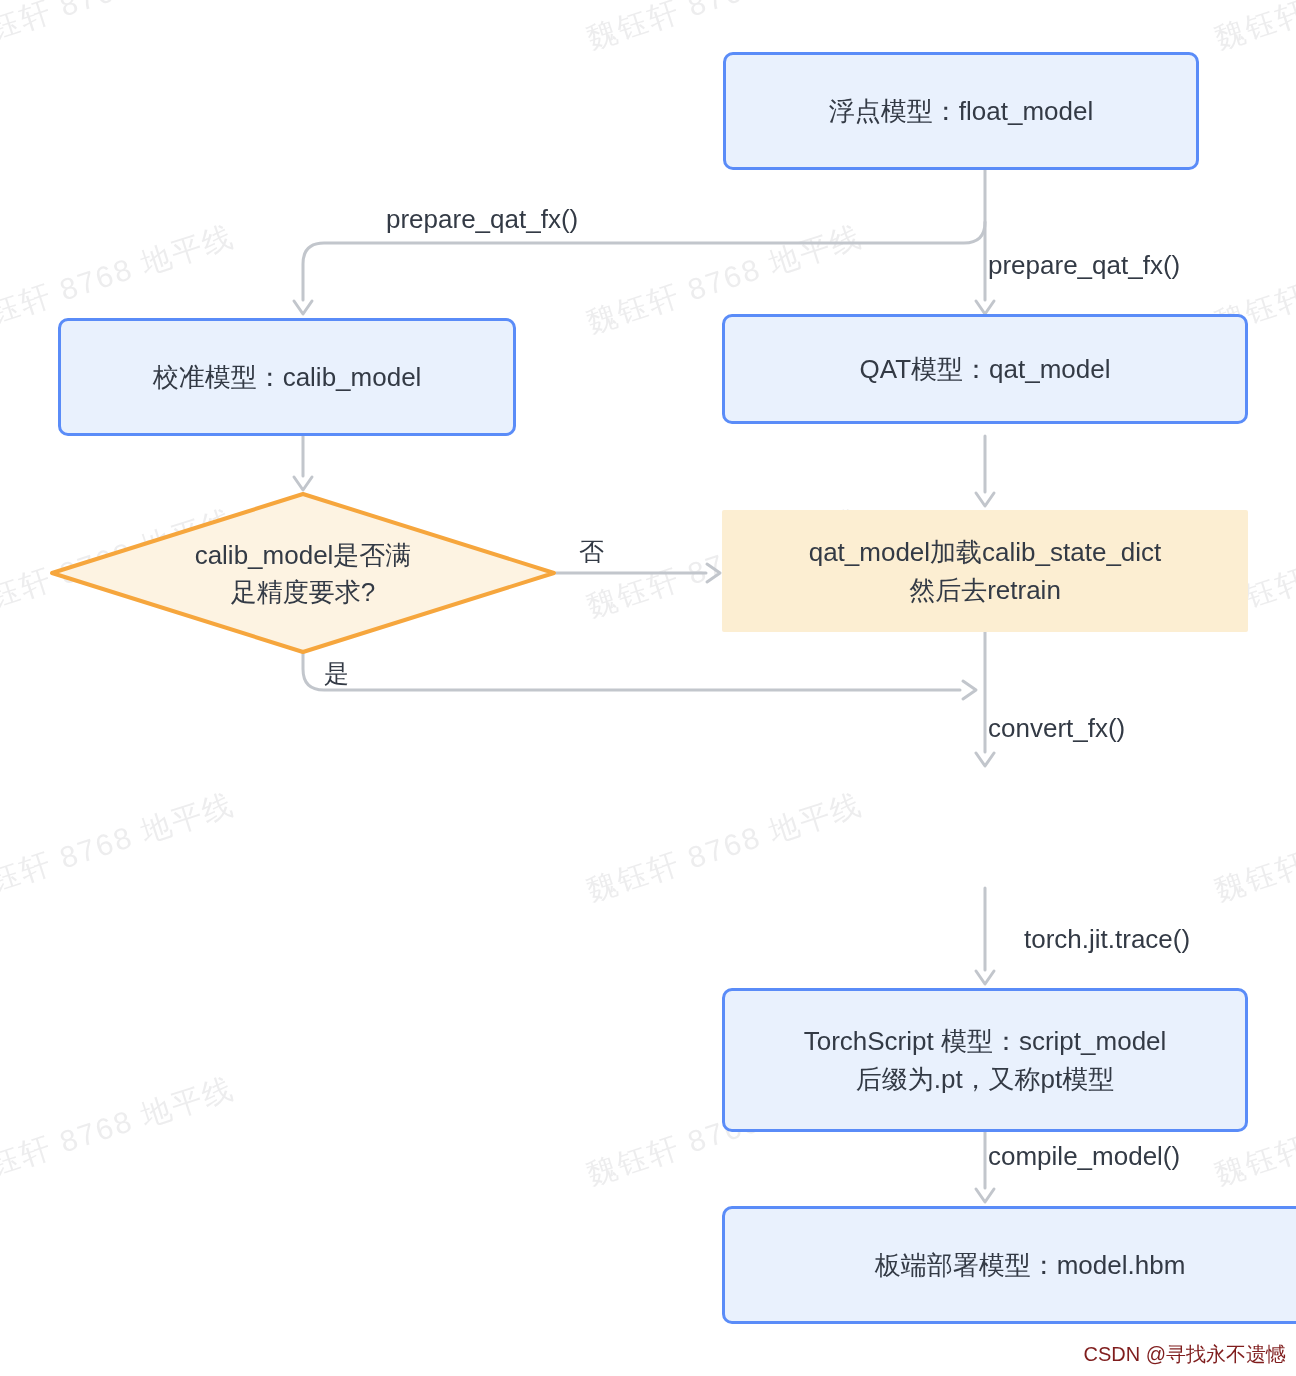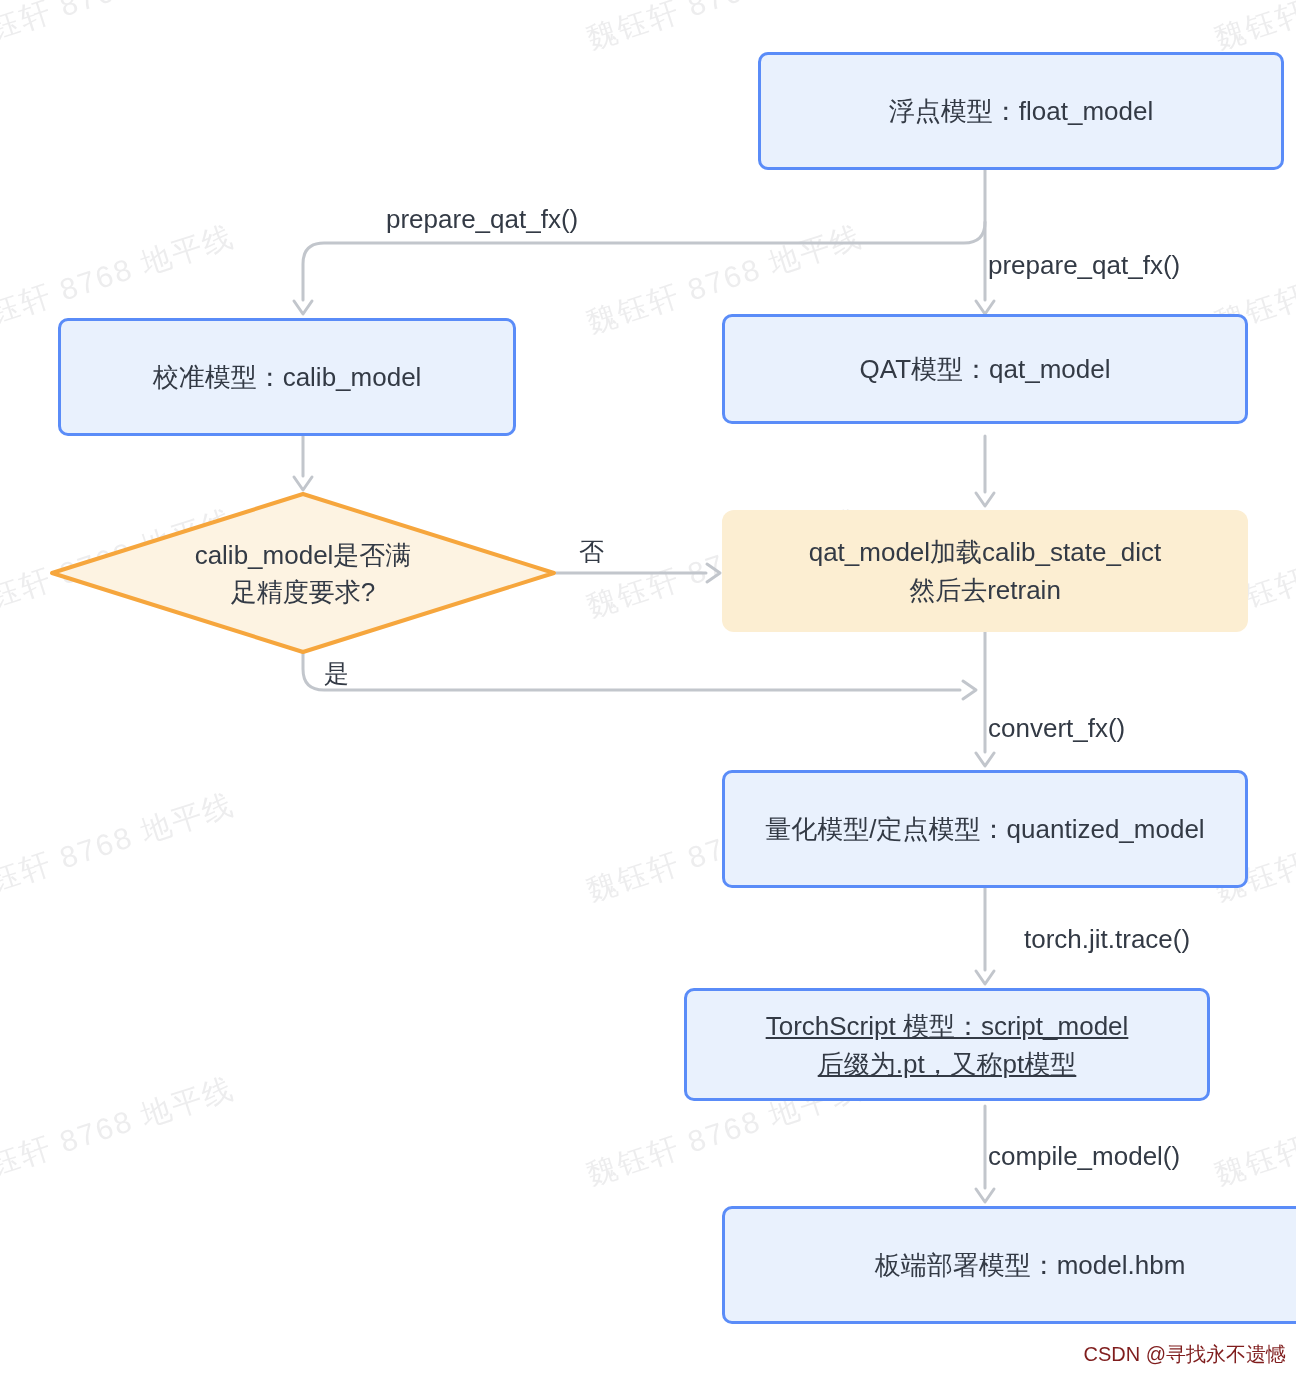--- a/index.html
+++ b/index.html
@@ -16,21 +16,21 @@
   .edge{stroke:var(--arrow,#c2c6cc);stroke-width:3;fill:none;stroke-linecap:round;stroke-linejoin:round;}
   .arrowhead{stroke:var(--arrow,#c2c6cc);stroke-width:3;fill:none;stroke-linecap:round;stroke-linejoin:round;}
   .diamond-shape{fill:var(--decision-fill,#fdf3e2);stroke:var(--decision-border,#f6a63d);stroke-width:4;stroke-linejoin:round;}
   .node{
     position:absolute;z-index:2;display:flex;flex-direction:column;align-items:center;justify-content:center;
     font-size:26px;line-height:38px;text-align:center;box-sizing:border-box;
   }
   .node.blue{
     background:var(--node-fill,#e9f1fd);border:3px solid var(--node-border,#5a8cf8);border-radius:10px;
   }
-  .node.orange-rect{background:var(--retrain-fill,#fceed2);border:none;border-radius:12px;}
+  .node.orange-rect{background:var(--retrain-fill,#fceed2);border:none;border-radius:2px;}
   .decision-text{
     position:absolute;z-index:2;text-align:center;font-size:26px;line-height:37px;
   }
   .edge-label{position:absolute;z-index:2;font-size:26px;white-space:nowrap;}
   .yn-label{position:absolute;z-index:2;font-size:25px;white-space:nowrap;}
   .credit{
     position:absolute;right:10px;bottom:8px;z-index:3;font-size:20px;color:#7f1d1d;
     text-shadow:1px 1px 0 #ffffff;
   }
 </style>
@@ -82,21 +82,21 @@
 
     <path class="edge" d="M 985 888 L 985 970"></path>
     <path class="arrowhead" d="M 976 971 L 985 984 L 994 971"></path>
 
     <path class="edge" d="M 985 1106 L 985 1188"></path>
     <path class="arrowhead" d="M 976 1189 L 985 1202 L 994 1189"></path>
 
     <polygon class="diamond-shape" points="52,573 303,494 554,573 303,652"></polygon>
   </svg>
 
-  <div class="node blue" style="left:758px;top:52px;width:526px;height:118px;">
+  <div class="node blue" style="left:723px;top:52px;width:476px;height:118px;">
     <div>浮点模型：float_model</div>
   </div>
 
   <div class="node blue" style="left:58px;top:318px;width:458px;height:118px;">
     <div>校准模型：calib_model</div>
   </div>
 
   <div class="node blue" style="left:722px;top:314px;width:526px;height:110px;">
     <div>QAT模型：qat_model</div>
   </div>
@@ -104,25 +104,22 @@
   <div class="decision-text" style="left:113px;top:537px;width:380px;">
     <div>calib_model是否满</div>
     <div>足精度要求?</div>
   </div>
 
   <div class="node orange-rect" style="left:722px;top:510px;width:526px;height:122px;">
     <div>qat_model加载calib_state_dict</div>
     <div>然后去retrain</div>
   </div>
 
-  <div class="node blue" style="left:722px;top:770px;width:526px;height:118px;">
-    <div>量化模型/定点模型：quantized_model</div>
-  </div>
 
-  <div class="node blue" style="left:684px;top:988px;width:526px;height:113px;text-decoration:underline;">
+  <div class="node blue" style="left:722px;top:988px;width:526px;height:144px;">
     <div>TorchScript 模型：script_model</div>
     <div>后缀为.pt，又称pt模型</div>
   </div>
 
   <div class="node blue" style="left:722px;top:1206px;width:616px;height:118px;text-align:center;">
     <div>板端部署模型：model.hbm</div>
   </div>
 
   <div class="edge-label" style="left:386px;top:204px;">prepare_qat_fx()</div>
   <div class="edge-label" style="left:988px;top:250px;">prepare_qat_fx()</div>

